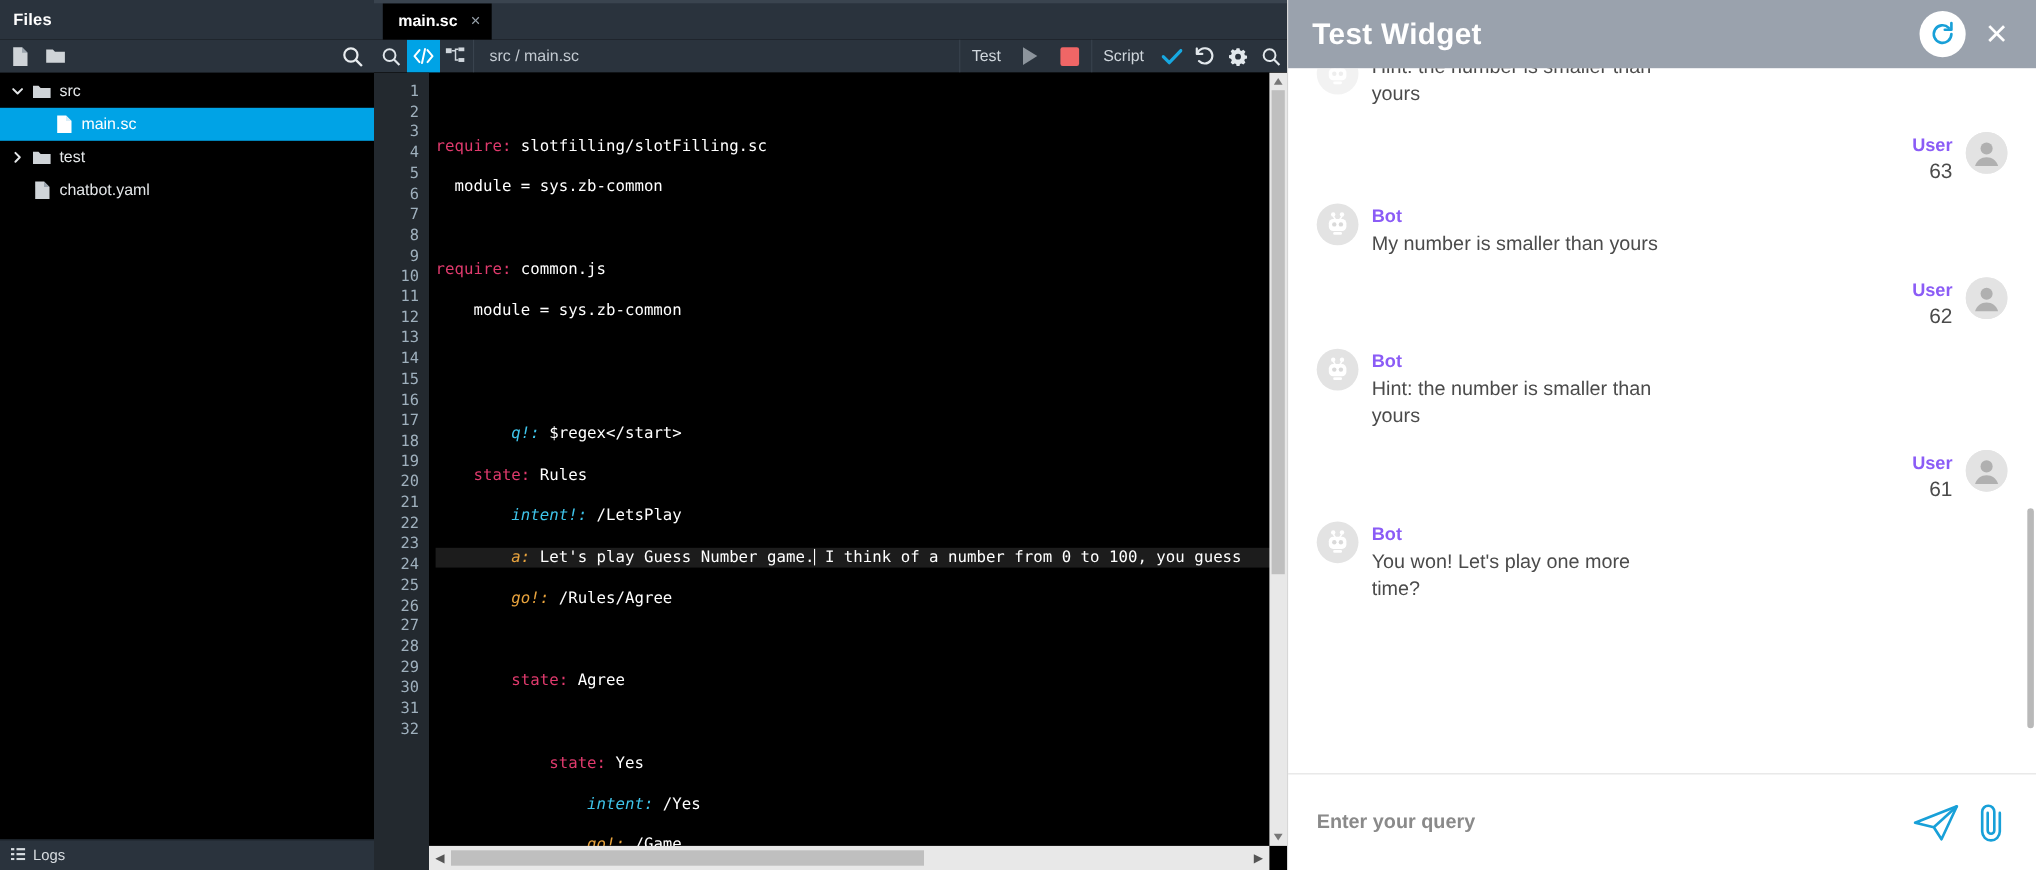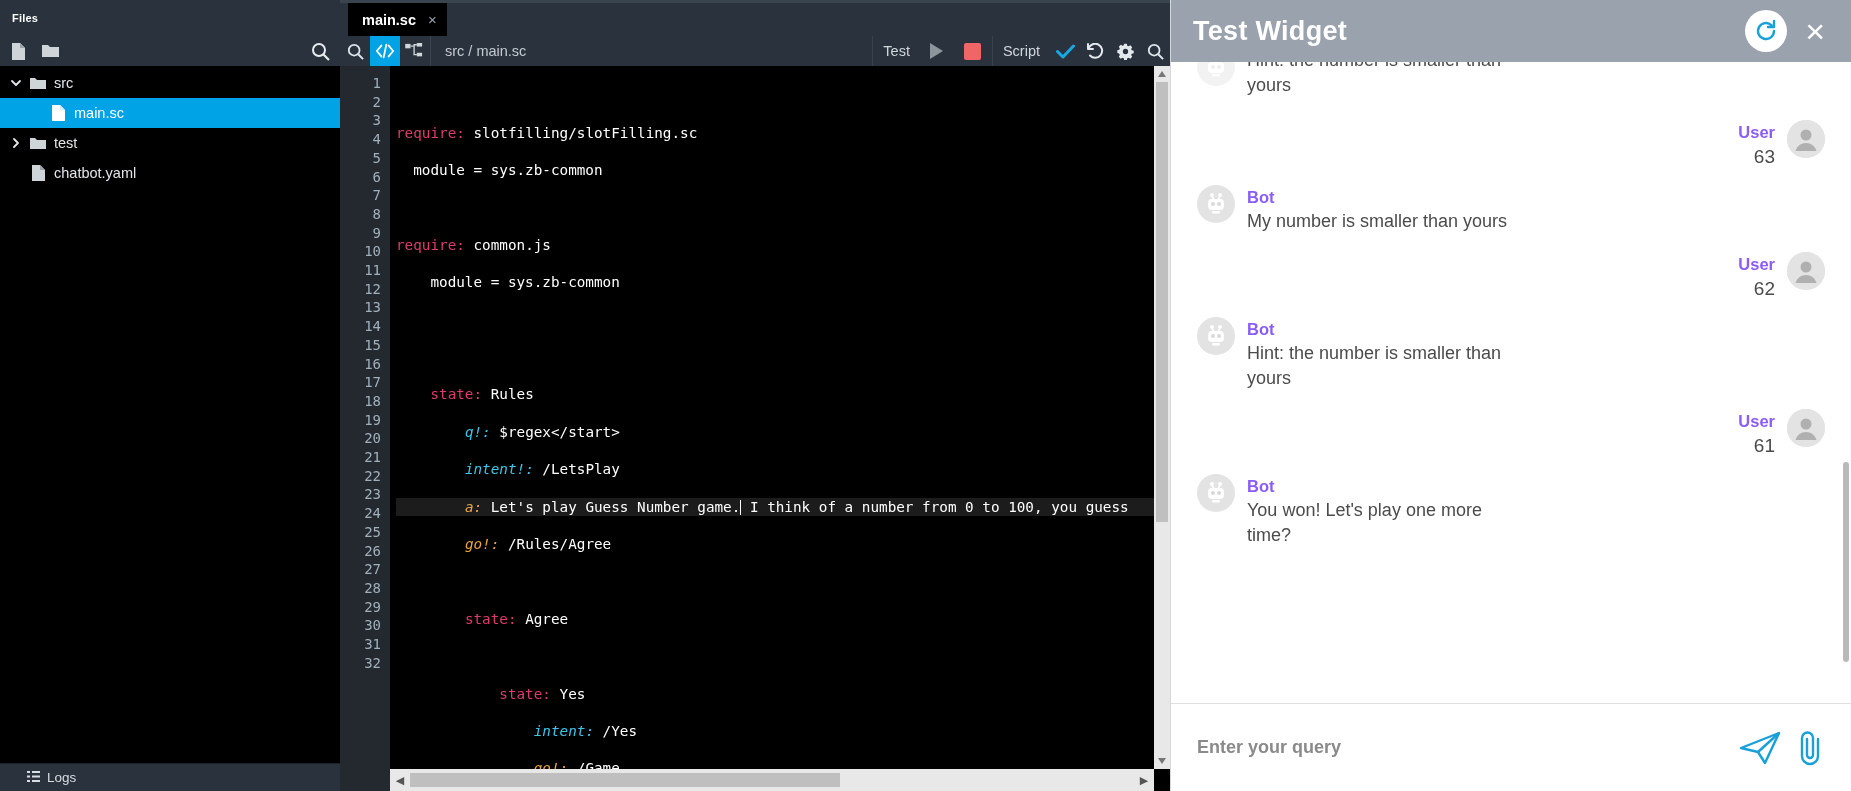--- a/index.html
+++ b/index.html
@@ -10,21 +10,21 @@
   }
   .app { display: flex; width: 1851px; height: 791px; position: relative; }
 
   
   .files-pane {
     width: 340px; height: 791px; background: #000; display: flex; flex-direction: column;
     flex: 0 0 340px;
   }
   .files-header {
     height: 36px; background: #2a333d; color: #fff;
-    font-size: 11px; font-weight: bold; display: flex; align-items: center;
+    font-size: 15px; font-weight: bold; display: flex; align-items: center;
     padding-left: 12px; letter-spacing: .2px;
   }
   .files-toolbar {
     height: 30px; background: #2a333d; display: flex; align-items: center;
     padding: 0 10px; gap: 14px; position: relative;
   }
   .files-toolbar .spacer { flex: 1; }
   .icon-btn { cursor: pointer; display: inline-flex; align-items: center; }
   .tree { flex: 1; background: #000; padding-top: 2px; overflow: hidden; }
   .tree-row {
@@ -32,21 +32,21 @@
     font-size: 14.5px; cursor: pointer; padding-left: 6px; white-space: nowrap;
   }
   .tree-row.selected { background: #00a3e6; color: #fff; }
   .tw-arrow { width: 20px; display:flex; align-items:center; justify-content:center; flex:0 0 20px;}
   .tw-ico { width: 24px; display:flex; align-items:center; justify-content:center; flex:0 0 24px;}
   .tw-label { margin-left: 4px; }
   .indent-1 { padding-left: 6px; }
   .indent-2 { padding-left: 26px; }
   .logs-bar {
     height: 28px; background: #2a333d; color: #d8dde1; font-size: 13.5px;
-    display: flex; align-items: center; gap: 7px; padding-left: 27px;
+    display: flex; align-items: center; gap: 7px; padding-left: 10px;
     border-top: 1px solid #1b2229;
   }
 
   
   .editor-pane {
     width: 830px; flex: 0 0 830px; height: 791px; background: #000;
     display: flex; flex-direction: column; position: relative;
   }
   .tabbar { height: 36px; background: #2a333d; display: flex; align-items: flex-end; position: relative; }
   .tabbar::before{content:"";position:absolute;left:0;top:0;right:0;height:3px;background:#3a444f;}
@@ -347,22 +347,22 @@
 32</div>
       <div class="code-scroll">
         <div class="code">
 <div class="ln"><span class="kw">require:</span> slotfilling/slotFilling.sc</div>
 <div class="ln">  module = sys.zb-common</div>
 <div class="ln"> </div>
 <div class="ln"><span class="kw">require:</span> common.js</div>
 <div class="ln">    module = sys.zb-common</div>
 <div class="ln"> </div>
 <div class="ln"> </div>
+<div class="ln">        <span class="attr-c">q!:</span> $regex&lt;/start&gt;</div>
 <div class="ln">    <span class="kw">state:</span> Rules</div>
-<div class="ln">        <span class="attr-c">q!:</span> $regex&lt;/start&gt;</div>
 <div class="ln">        <span class="attr-c">intent!:</span> /LetsPlay</div>
 <div class="ln hl">        <span class="attr-o">a:</span> Let's play Guess Number game.<span class="caret"></span> I think of a number from 0 to 100, you guess</div>
 <div class="ln">        <span class="attr-o">go!:</span> /Rules/Agree</div>
 <div class="ln"> </div>
 <div class="ln">        <span class="kw">state:</span> Agree</div>
 <div class="ln"> </div>
 <div class="ln">            <span class="kw">state:</span> Yes</div>
 <div class="ln">                <span class="attr-c">intent:</span> /Yes</div>
 <div class="ln">                <span class="attr-o">go!:</span> /Game</div>
 

